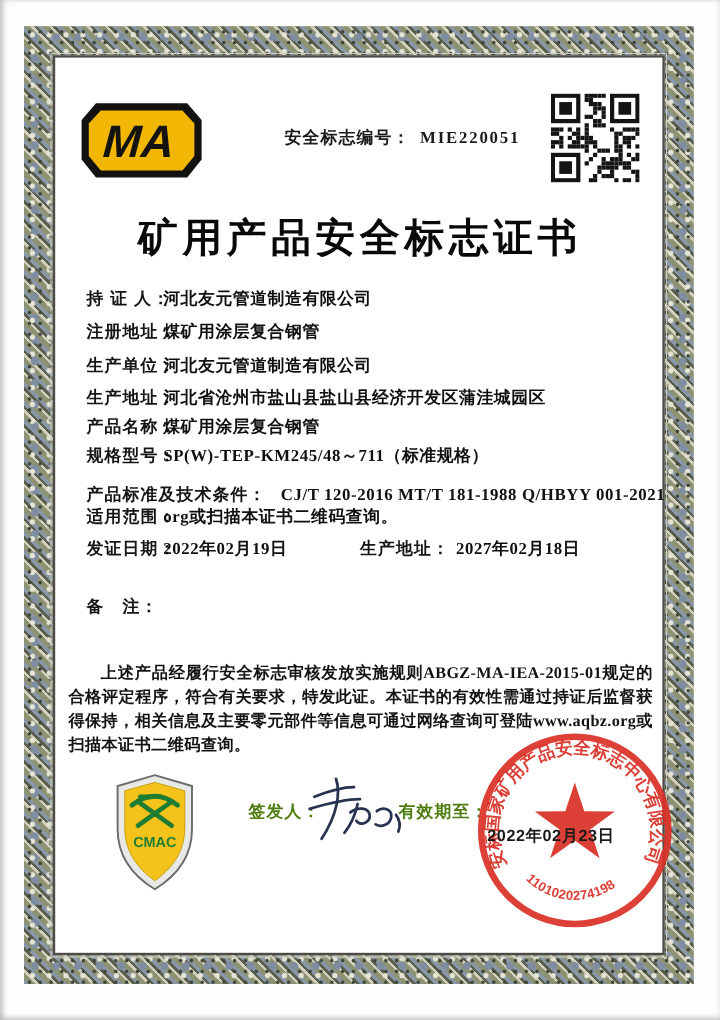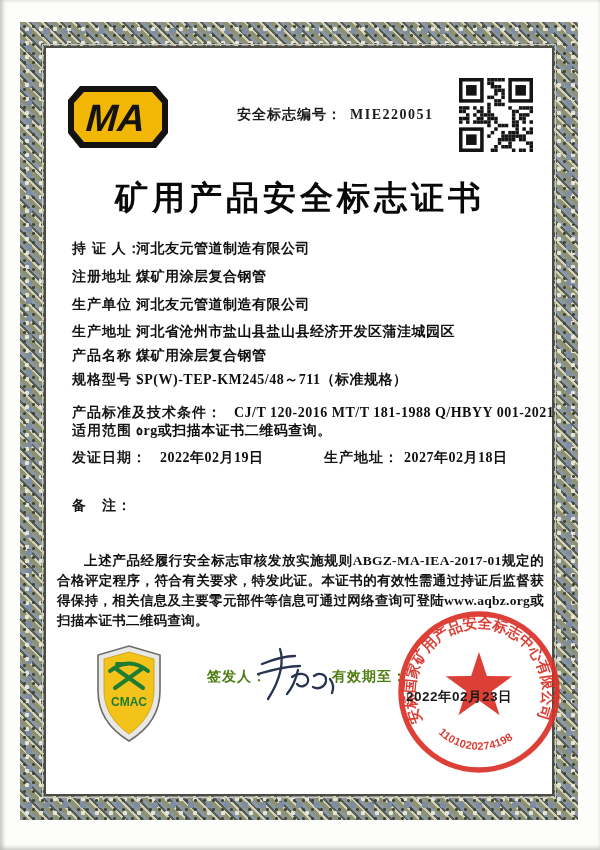--- a/index.html
+++ b/index.html
@@ -42,21 +42,21 @@
   }
 
   
   .row{left:72px;font-size:14px;color:#151515;white-space:nowrap;}
   .row .lbl{display:inline-block;font-weight:bold;letter-spacing:1px;vertical-align:top;}
   .row .val{font-family:"Liberation Serif",serif;font-weight:bold;letter-spacing:.5px;color:#101010;}
   .row.std .lbl{width:64px;}
   .r0{top:240px}.r1{top:268px}.r2{top:296px}.r3{top:323px}.r4{top:347px}
   .r5{top:371px}.r6{top:404px}.r7{top:422px}.r8{top:449px}.r9{top:497px}
   .r6 .val{margin-left:12px;}
-  .r8 .val1{display:inline-block;width:164px;margin-left:24px;}
+  .r8 .val1{display:inline-block;width:164px;}
   .r8 .lbl2{display:inline-block;font-weight:bold;letter-spacing:1px;width:80px;}
 
   .statement{
     left:57px;top:551px;width:487px;
     font-family:"Liberation Serif",serif;font-weight:bold;
     font-size:13.5px;line-height:20px;color:#131313;
     text-align:justify;text-indent:2em;letter-spacing:.3px;
   }
 
   
@@ -232,21 +232,21 @@
   <div class="abs row std r1"><span class="lbl">注册地址：</span><span class="val">煤矿用涂层复合钢管</span></div>
   <div class="abs row std r2"><span class="lbl">生产单位：</span><span class="val">河北友元管道制造有限公司</span></div>
   <div class="abs row std r3"><span class="lbl">生产地址：</span><span class="val">河北省沧州市盐山县盐山县经济开发区蒲洼城园区</span></div>
   <div class="abs row std r4"><span class="lbl">产品名称：</span><span class="val">煤矿用涂层复合钢管</span></div>
   <div class="abs row std r5"><span class="lbl">规格型号：</span><span class="val">SP(W)-TEP-KM245/48～711（标准规格）</span></div>
   <div class="abs row r6"><span class="lbl">产品标准及技术条件：</span><span class="val">CJ/T 120-2016 MT/T 181-1988 Q/HBYY 001-2021</span></div>
   <div class="abs row std r7"><span class="lbl">适用范围：</span><span class="val">org或扫描本证书二维码查询。</span></div>
   <div class="abs row std r8"><span class="lbl">发证日期：</span><span class="val val1">2022年02月19日</span><span class="lbl2">生产地址：</span><span class="val">2027年02月18日</span></div>
   <div class="abs row std r9"><span class="lbl">备　注：</span><span class="val"></span></div>
 
-  <div class="abs statement">上述产品经履行安全标志审核发放实施规则ABGZ-MA-IEA-2017-01规定的合格评定程序，符合有关要求，特发此证。本证书的有效性需通过持证后监督获得保持，相关信息及主要零元部件等信息可通过网络查询可登陆www.aqbz.org或扫描本证书二维码查询。</div>
+  <div class="abs statement">上述产品经履行安全标志审核发放实施规则ABGZ-MA-IEA-2015-01规定的合格评定程序，符合有关要求，特发此证。本证书的有效性需通过持证后监督获得保持，相关信息及主要零元部件等信息可通过网络查询可登陆www.aqbz.org或扫描本证书二维码查询。</div>
 
   <svg class="abs cmac" width="72" height="100" viewBox="0 0 72 100">
     <path d="M36,2 L67,11 L67,47 C67,70 54,86 36,97 C18,86 5,70 5,47 L5,11 Z" fill="#e8e8e6" stroke="#6b6b68" stroke-width="1.6"></path>
     <path d="M36,8 L61,15 L61,46 C61,66 50,80 36,90 C22,80 11,66 11,46 L11,15 Z" fill="#f3c31c" stroke="#c69d08" stroke-width="0.8"></path>
     <g stroke="#1e7d33" stroke-width="4" stroke-linecap="round" fill="none">
       <path d="M22,24 L50,44"></path>
       <path d="M50,24 L22,44"></path>
       <path d="M17,27 Q36,12 55,27"></path>
       <path d="M24,20 L33,20"></path>
     </g>

